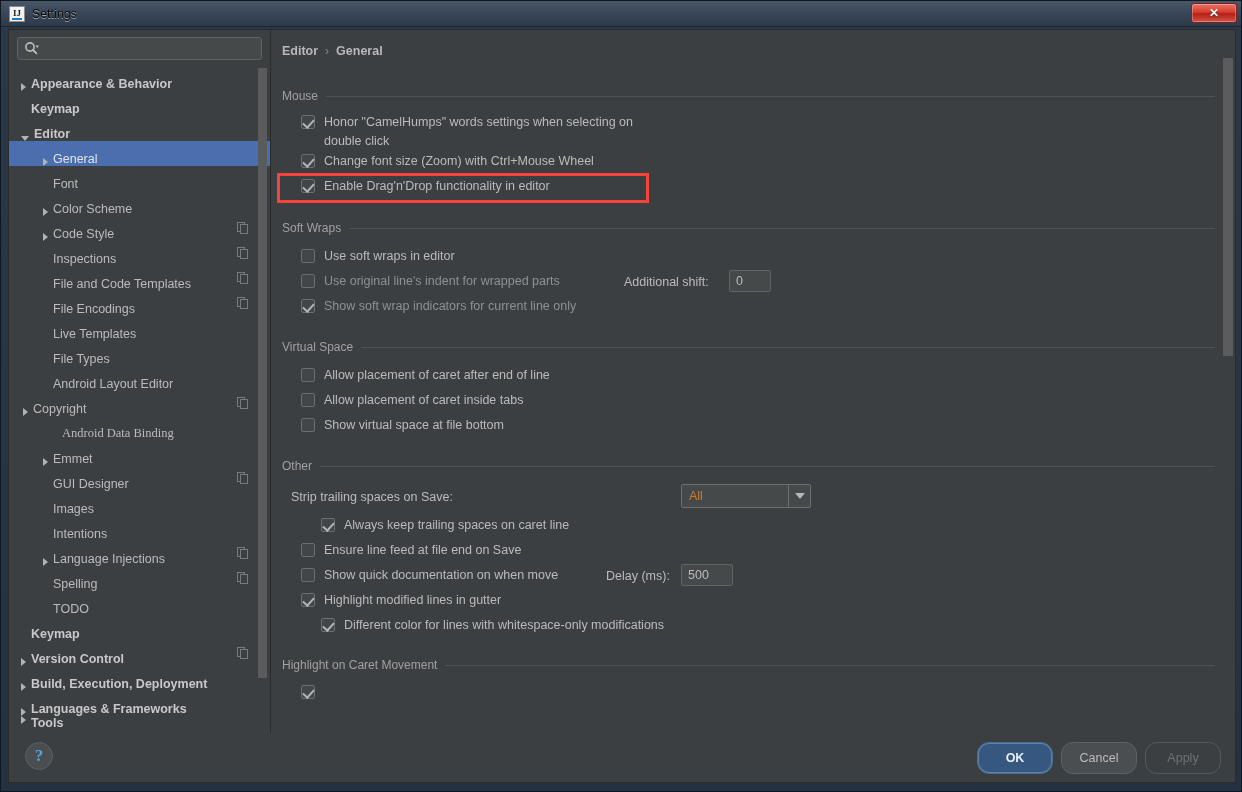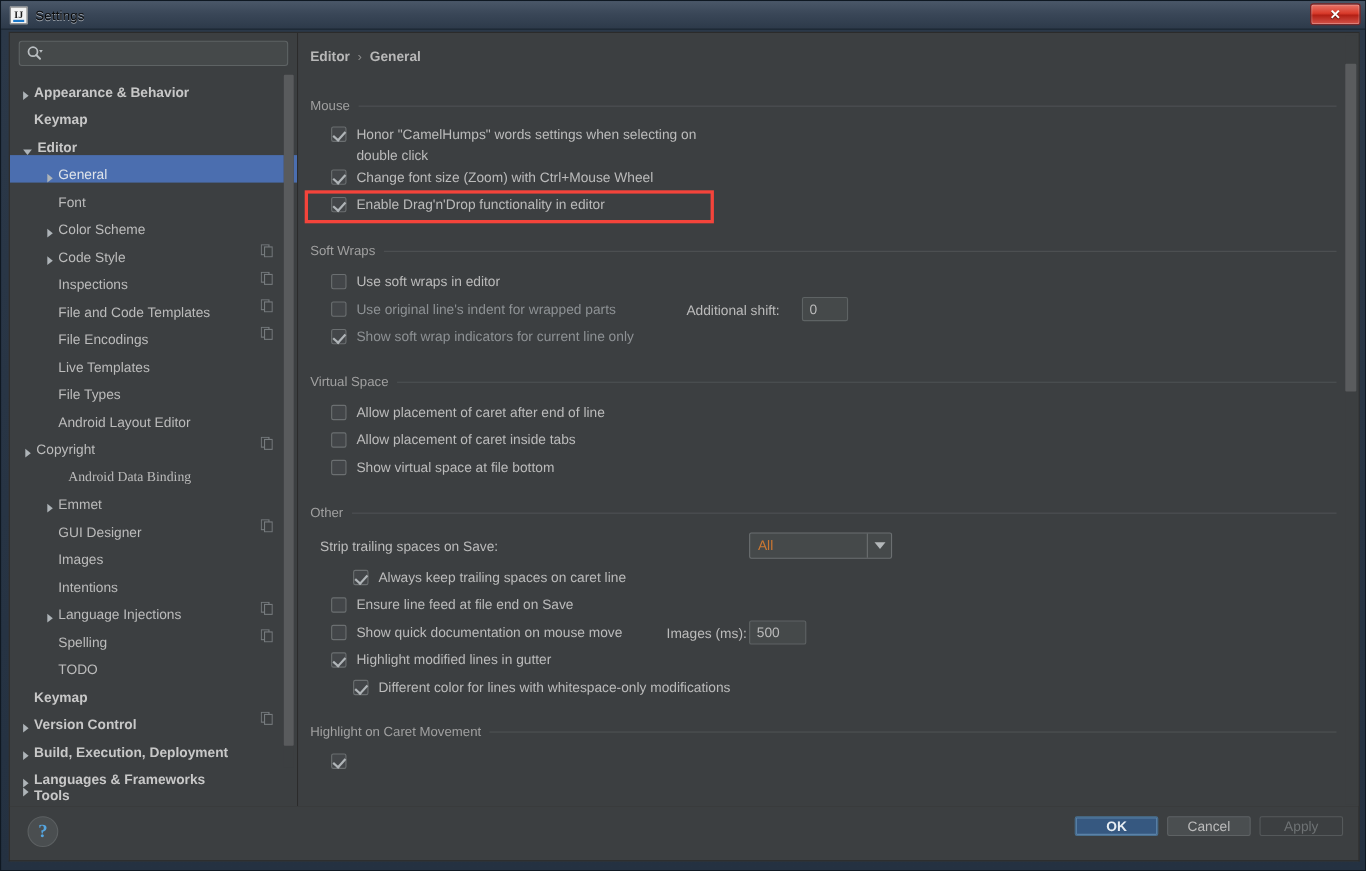--- a/index.html
+++ b/index.html
@@ -255,23 +255,23 @@
     background: #4a4e50; border: 1px solid #5c6062;
     display: flex; align-items: center; justify-content: center;
     color: #55a6e0; font-size: 17px; font-weight: bold;
     font-family: "Liberation Serif", serif;
   }
   .dlg-buttons {
     position: absolute; right: 14px; top: 9px;
     display: flex; gap: 8px;
   }
   .btn {
-    height: 18px; min-width: 76px;
+    height: 32px; min-width: 76px;
     border: 1px solid #5e6264;
-    border-radius: 2px;
+    border-radius: 12px;
     background: #4a4e50;
     display: flex; align-items: center; justify-content: center;
     font-size: 12.5px; color: #bbbbbb;
   }
   .btn.primary {
     background: #365880; border-color: #4a708f;
     color: #e8eef3; font-weight: bold;
     box-shadow: inset 0 0 0 1px #5b82a8;
   }
   .btn.disabled { color: #6e7274; background: #42464800; border-color: #55595b; }
@@ -554,22 +554,22 @@
             <div class="crow indent2">
               <span class="cbox checked"></span>
               <span class="clabel">Always keep trailing spaces on caret line</span>
             </div>
             <div class="crow">
               <span class="cbox"></span>
               <span class="clabel">Ensure line feed at file end on Save</span>
             </div>
             <div class="crow" style="position:relative">
               <span class="cbox"></span>
-              <span class="clabel">Show quick documentation on mouse move</span>
-              <span class="plabel" style="position:absolute;left:335px;top:2px">Images (ms):</span>
+              <span class="clabel">Show quick documentation on when move</span>
+              <span class="plabel" style="position:absolute;left:335px;top:2px">Delay (ms):</span>
               <span class="field" style="position:absolute;left:410px;top:-1px;width:52px">500</span>
             </div>
             <div class="crow">
               <span class="cbox checked"></span>
               <span class="clabel">Highlight modified lines in gutter</span>
             </div>
             <div class="crow indent2">
               <span class="cbox checked"></span>
               <span class="clabel">Different color for lines with whitespace-only modifications</span>
             </div>

